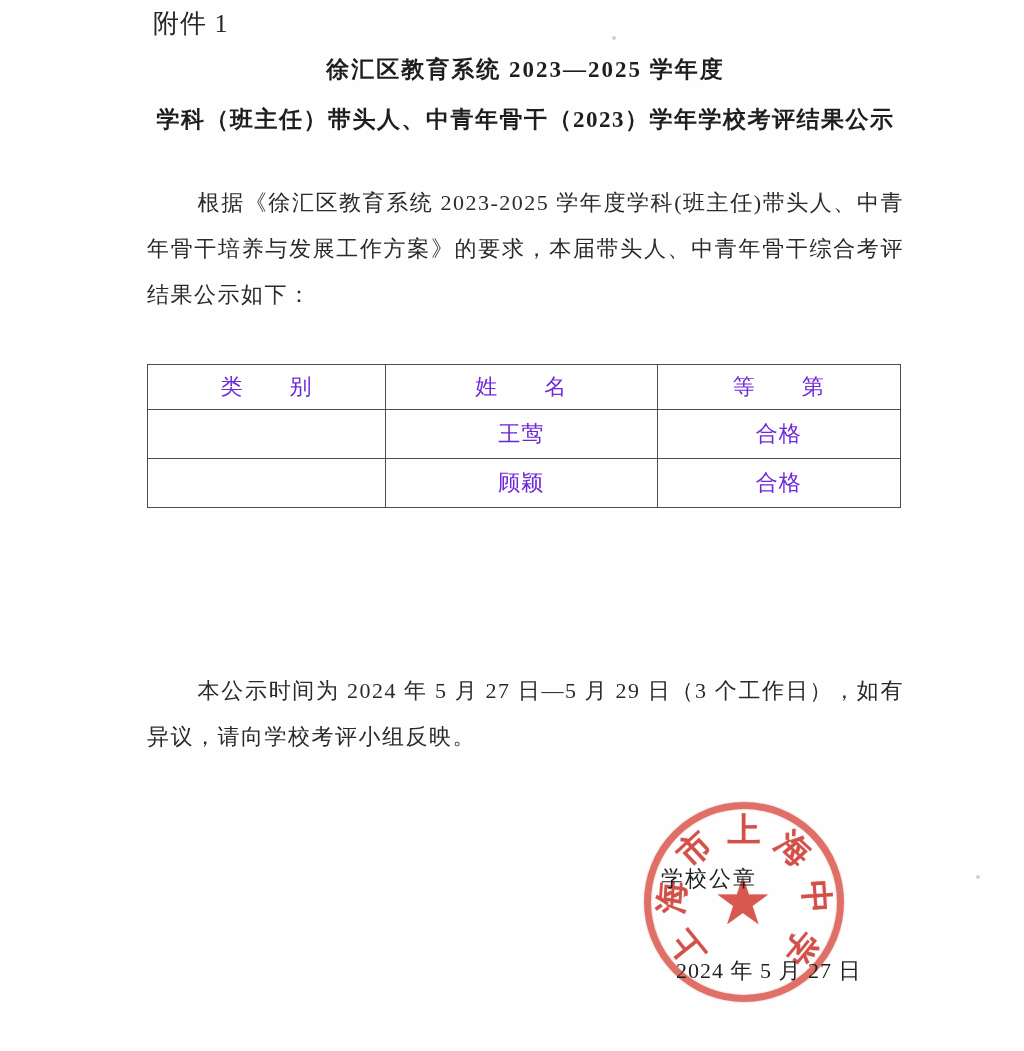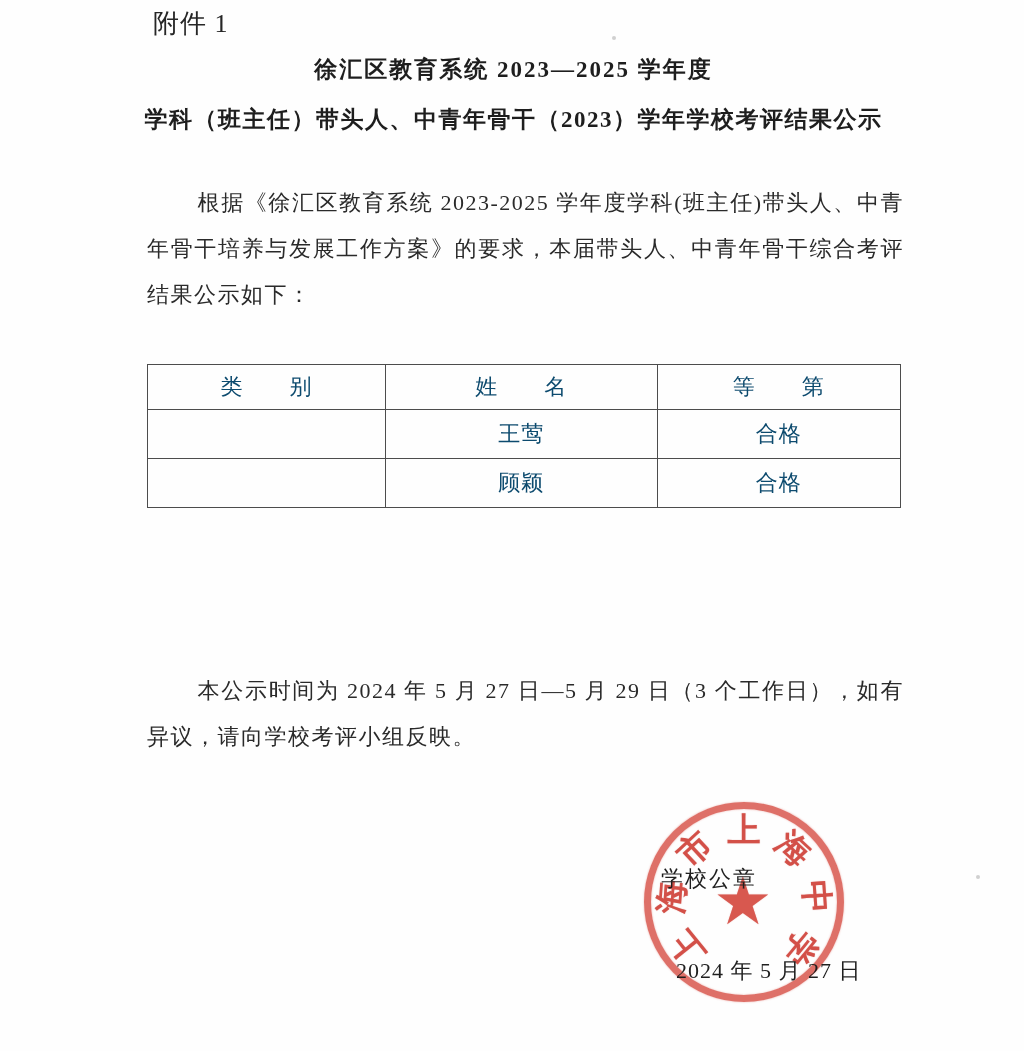--- a/index.html
+++ b/index.html
@@ -3,35 +3,35 @@
 <meta charset="utf-8">
 <style>
   html,body{margin:0;padding:0;}
   body{
     width:1024px;height:1051px;position:relative;overflow:hidden;
     background:#fefefe;color:#262626;
     font-family:"Liberation Serif","DejaVu Serif",serif;
   }
   .abs{position:absolute;}
   #attachment{left:153px;top:6px;font-size:26px;letter-spacing:1px;}
-  .title{left:135px;width:757px;text-align:center;font-weight:bold;color:#1e1e1e;}
+  .title{left:147px;width:757px;text-align:center;font-weight:bold;color:#1e1e1e;}
   #title1{top:54px;font-size:23px;letter-spacing:2px;}
   #title2{top:104px;font-size:23px;letter-spacing:1.5px;}
   .para{
     left:147px;width:757px;font-size:22px;line-height:46px;
     text-align:justify;text-indent:2.3em;letter-spacing:1.5px;color:#2a2a2a;
   }
   #intro{top:180px;}
   #closing{top:668px;}
   #results-table{
     left:147px;top:364px;width:754px;border-collapse:collapse;table-layout:fixed;
   }
   #results-table td{
     border:1.5px solid #4c4c4c;text-align:center;vertical-align:middle;
-    font-size:22px;color:#0c4a6e;letter-spacing:1px;padding:0;
+    font-size:22px;color:#6d28d9;letter-spacing:1px;padding:0;
   }
   #results-table tr.head td{height:44px;}
   #results-table tr.body td{height:48px;}
   .col-cat{width:31.6%;} .col-name{width:36.1%;margin-top:20px;} .col-grade{width:32.3%;}
   
   #seal{
     left:644px;top:802px;width:200px;height:200px;border-radius:50%;
     border:7px solid rgba(213,72,62,0.78);box-sizing:border-box;
     box-shadow:0 0 2px rgba(213,72,62,.45), inset 0 0 2px rgba(213,72,62,.45);
   }

